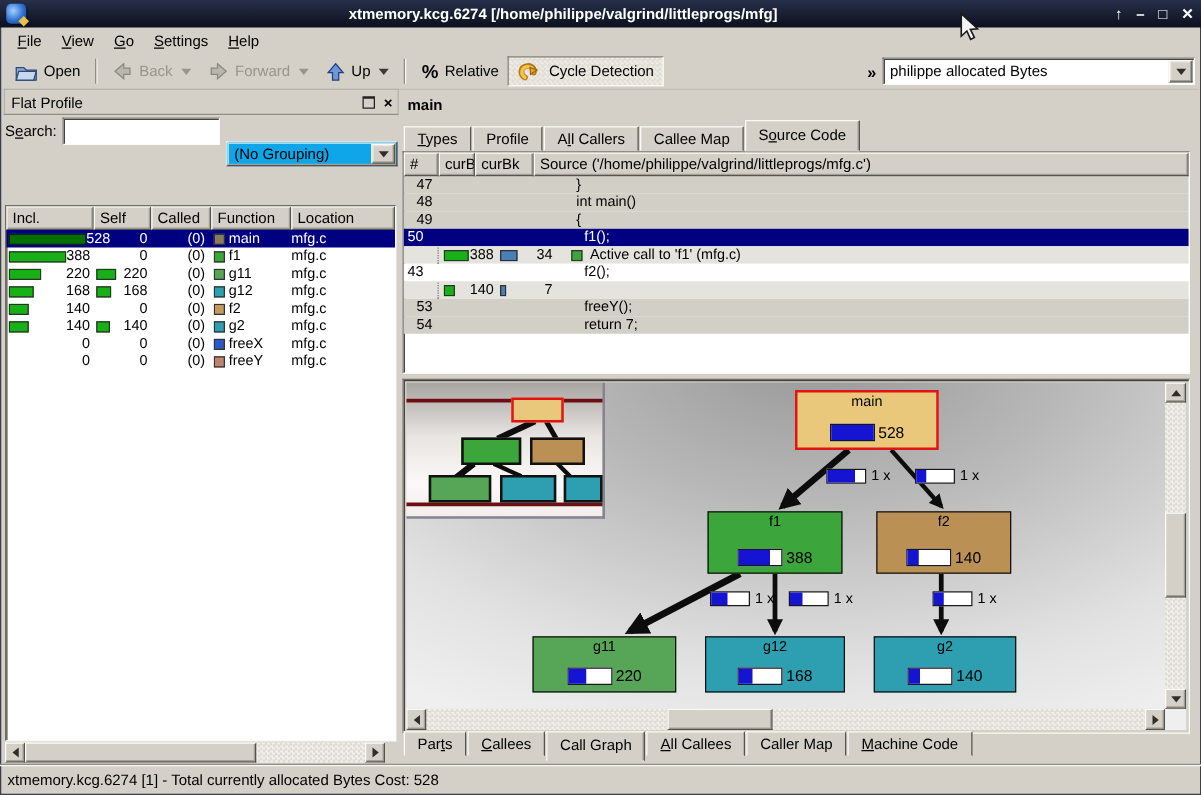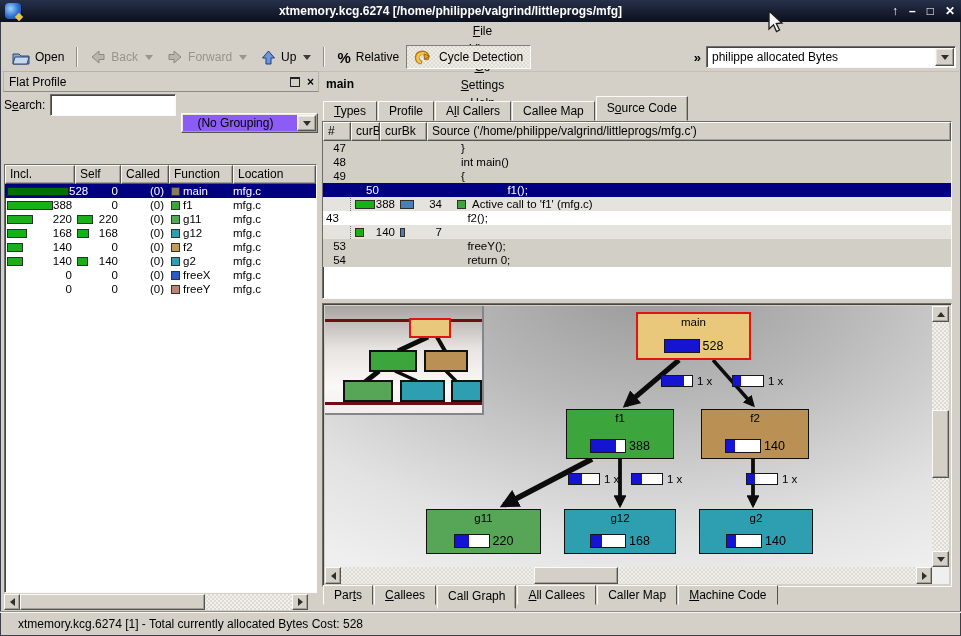--- a/index.html
+++ b/index.html
@@ -14,21 +14,21 @@
   .raised{border:1px solid;border-color:#fbfaf6 #55534d #55534d #fbfaf6;box-shadow:inset -1px -1px 0 #a3a098,inset 1px 1px 0 #e9e6e0;}
   
   .titlebar{position:absolute;left:0;top:0;right:0;height:22px;background:linear-gradient(#27304a,#0b101d);color:#fff;}
   .tb-title{position:absolute;left:30px;right:90px;top:0;height:22px;line-height:22px;text-align:center;font-weight:bold;white-space:nowrap;overflow:hidden;}
   .tb-icon{position:absolute;left:5px;top:3px;width:16px;height:16px;border-radius:4px;
     background:radial-gradient(circle at 35% 35%,#9fd1ff,#2d6fd0 55%,#123a7c);box-shadow:1px 1px 0 rgba(0,0,0,.6);}
   .tb-icon::after{content:"";position:absolute;right:-1px;bottom:-1px;width:6px;height:6px;background:#e8c04a;transform:rotate(45deg);}
   .tb-controls{position:absolute;right:6px;top:0;height:22px;display:flex;gap:11px;align-items:center;font-weight:bold;font-size:12px;}
   .tb-controls span{cursor:default;}
   
-  .menubar{position:absolute;left:2px;top:22px;right:2px;height:21px;display:flex;align-items:center;padding-left:4px;flex-direction:column;}
+  .menubar{position:absolute;left:2px;top:22px;right:2px;height:21px;display:flex;align-items:center;padding-left:4px;}
   .menu-item{padding:2px 8px;}
   
   .toolbar{position:absolute;left:2px;top:43px;right:2px;height:28px;display:flex;align-items:center;padding:0 3px;border-bottom:1px solid #c3c0b8;}
   .tbtn{display:flex;align-items:center;gap:5px;padding:3px 7px;white-space:nowrap;}
   .tbtn.disabled{color:#97948b;}
   .tsep{width:0;height:20px;border-left:1px solid #8f8d84;border-right:1px solid #f8f7f3;margin:0 5px;}
   .drop-tri{width:0;height:0;border-left:4px solid transparent;border-right:4px solid transparent;border-top:5px solid #3c3b37;margin-left:2px;}
   .drop-tri.dim{border-top-color:#98958c;}
   .pct{font-size:15px;font-weight:bold;}
   .checked-btn{background:#e9e6df;background-image:repeating-conic-gradient(#efece6 0 25%,#dfdcd4 0 50%);background-size:4px 4px;
@@ -37,21 +37,21 @@
   .combo{width:250px;height:22px;background:#fff;position:relative;display:flex;align-items:center;padding-left:5px;box-sizing:border-box;}
   .combo-btn{position:absolute;right:1px;top:1px;bottom:1px;width:17px;background:#d4d0c8;display:flex;align-items:center;justify-content:center;}
   
   .dock{position:absolute;left:2px;top:71px;width:318px;bottom:26px;}
   .dock-header{position:absolute;left:1px;right:1px;top:0;height:19px;display:flex;align-items:center;padding:0 4px;border:1px solid #b5b2aa;border-bottom-color:#8f8d84;}
   .dock-title{flex:1;}
   .dock-btns{display:flex;gap:7px;align-items:center;font-weight:bold;}
   .float-box{width:8px;height:7px;border:1px solid #222;border-top-width:2px;display:inline-block;}
   .search-row{position:absolute;left:2px;right:2px;top:21px;height:26px;display:flex;align-items:center;gap:5px;}
   .search-input{width:120px;height:18px;background:#fff;}
-  .group-combo{flex:1;height:20px;background:#8b5cf6;position:relative;display:flex;align-items:center;padding-left:15px;box-sizing:border-box;margin-top:36px;}
+  .group-combo{flex:1;height:20px;background:#0ea5e9;position:relative;display:flex;align-items:center;padding-left:5px;box-sizing:border-box;margin-top:36px;}
   .fp-table{position:absolute;left:2px;right:3px;top:49px;bottom:17px;background:#fff;overflow:hidden;margin-top:44px;}
   .thead{display:flex;height:19px;background:#d4d0c8;}
   .hcell{box-sizing:border-box;padding:1px 4px;border:1px solid;border-color:#fbfaf6 #56544e #56544e #fbfaf6;box-shadow:inset -1px -1px 0 #a3a098;white-space:nowrap;overflow:hidden;}
   .fprow{display:flex;height:14px;align-items:center;font-size:11.5px;}
   .fprow.sel{background:#000080;color:#fff;}
   .c-incl{width:70px;display:flex;align-items:center;box-sizing:border-box;padding:0 3px 0 2px;}
   .c-self{width:46px;display:flex;align-items:center;box-sizing:border-box;padding:0 3px 0 2px;}
   .c-called{width:48px;text-align:right;box-sizing:border-box;padding-right:5px;}
   .c-fn{width:64px;display:flex;align-items:center;gap:3px;box-sizing:border-box;padding-left:2px;}
   .c-loc{flex:1;}
@@ -71,21 +71,21 @@
   
   .main-title{position:absolute;left:326px;top:77px;font-weight:bold;}
   .tabbar{position:absolute;left:323px;top:96px;height:25px;display:flex;align-items:flex-end;}
   .tab{height:20px;line-height:19px;box-sizing:border-box;padding:0 10px;background:#d4d0c8;border:1px solid;border-color:#fbfaf6 #55534d #d4d0c8 #fbfaf6;margin-right:1px;white-space:nowrap;}
   .tab.active{height:25px;line-height:23px;z-index:3;position:relative;box-shadow:inset -1px 0 0 #a3a098;}
   .src-panel{position:absolute;left:322px;top:121px;width:628px;height:176px;background:#fff;overflow:hidden;}
   .src-head{display:flex;height:19px;background:#d4d0c8;}
   .srow{display:flex;height:14px;align-items:center;font-size:11.5px;background:#d2cfc7;}
   .srow.white{background:#fff;}
   .srow.call{background:#e5e3de;}
-  .srow.sel{background:#000080;color:#fff;padding-left:40px;}
+  .srow.sel{background:#000080;color:#fff;}
   .s-num{width:28px;box-sizing:border-box;padding-right:5px;text-align:right;}
   .s-curb{width:47px;display:flex;align-items:center;box-sizing:border-box;padding:0 3px 0 4px;}
   .s-curbk{width:47px;display:flex;align-items:center;box-sizing:border-box;padding:0 3px 0 2px;}
   .s-src{flex:1;display:flex;align-items:center;gap:6px;box-sizing:border-box;padding-left:16px;white-space:pre;}
   .tree-tick{width:10px;height:8px;border-left:1px dotted #777;border-bottom:1px dotted #777;margin-left:4px;margin-top:-4px;}
   
   .graph-panel{position:absolute;left:322px;top:303px;width:628px;height:282px;}
   .graph-canvas{position:absolute;inset:2px;overflow:hidden;background:radial-gradient(ellipse 90% 120% at 52% -10%,#979797 0%,#b9b9b9 38%,#e2e2e2 78%,#efefef 100%);}
   .minimap{position:absolute;left:0;top:0;width:157px;height:107px;background:linear-gradient(#a8a4a1 0%,#e8e4e1 40%,#fbf9f8 75%,#f3eeec 100%);border-right:2px solid #86848e;border-bottom:2px solid #86848e;}
   .mm-line{position:absolute;left:0;right:0;height:3px;background:#6d0f12;}
@@ -96,21 +96,21 @@
   .pbar{width:34px;height:12px;background:#fff;border:1px solid #16161c;position:relative;flex:none;}
   .pbar .fill{position:absolute;top:0;bottom:0;left:0;background:#1414d2;}
   .elabel{position:absolute;display:flex;gap:4px;align-items:center;font-size:11.5px;}
   .elabel .pbar{width:30px;height:10px;}
   .gvsb{right:0;top:0;width:17px;height:261px;}
   .ghsb{left:0;bottom:0;height:17px;width:607px;}
   
   .bottom-tabbar{position:absolute;left:323px;top:585px;height:24px;display:flex;align-items:flex-start;}
   .btab{height:20px;line-height:19px;box-sizing:border-box;padding:0 10px;background:#d4d0c8;border:1px solid;border-color:#fbfaf6 #55534d #d4d0c8 #fbfaf6;margin-right:1px;white-space:nowrap;}
   .btab.active{height:24px;line-height:21px;position:relative;z-index:3;box-shadow:inset -1px 0 0 #a3a098;}
-  .statusbar{position:absolute;left:0;right:0;bottom:0;height:25px;border-top:1px solid #8f8d84;box-shadow:inset 0 1px 0 #f7f6f2;display:flex;align-items:center;padding-left:18px;box-sizing:border-box;}
+  .statusbar{position:absolute;left:0;right:0;bottom:0;height:25px;border-top:1px solid #8f8d84;box-shadow:inset 0 1px 0 #f7f6f2;display:flex;align-items:center;padding-left:6px;box-sizing:border-box;}
   u{text-decoration:underline;}
   svg{display:block;}
   .cursor{position:absolute;left:766px;top:10px;z-index:99;pointer-events:none;}
 </style>
 </head>
 <body>
 
 <div class="titlebar">
   <span class="tb-icon"></span>
   <span class="tb-title">xtmemory.kcg.6274 [/home/philippe/valgrind/littleprogs/mfg]</span>
@@ -422,21 +422,21 @@
   <div class="srow">
     <span class="s-num">53</span>
       <span class="s-curb"></span>
       <span class="s-curbk"></span>
     <span class="s-src">  freeY();</span>
   </div>
   <div class="srow">
     <span class="s-num">54</span>
       <span class="s-curb"></span>
       <span class="s-curbk"></span>
-    <span class="s-src">  return 0;</span>
+    <span class="s-src">  return 7;</span>
   </div>
 </div>
 
 <div class="graph-panel sunken">
   <div class="graph-canvas">
 
     <svg width="607" height="261" style="position:absolute;left:0;top:0">
       <defs>
         <marker id="ah" viewBox="0 0 10 10" refX="7.5" refY="5" markerWidth="3.4" markerHeight="3.4" orient="auto">
             <path d="M0 0 L10 5 L0 10 z" fill="#0c0c0c"></path>

